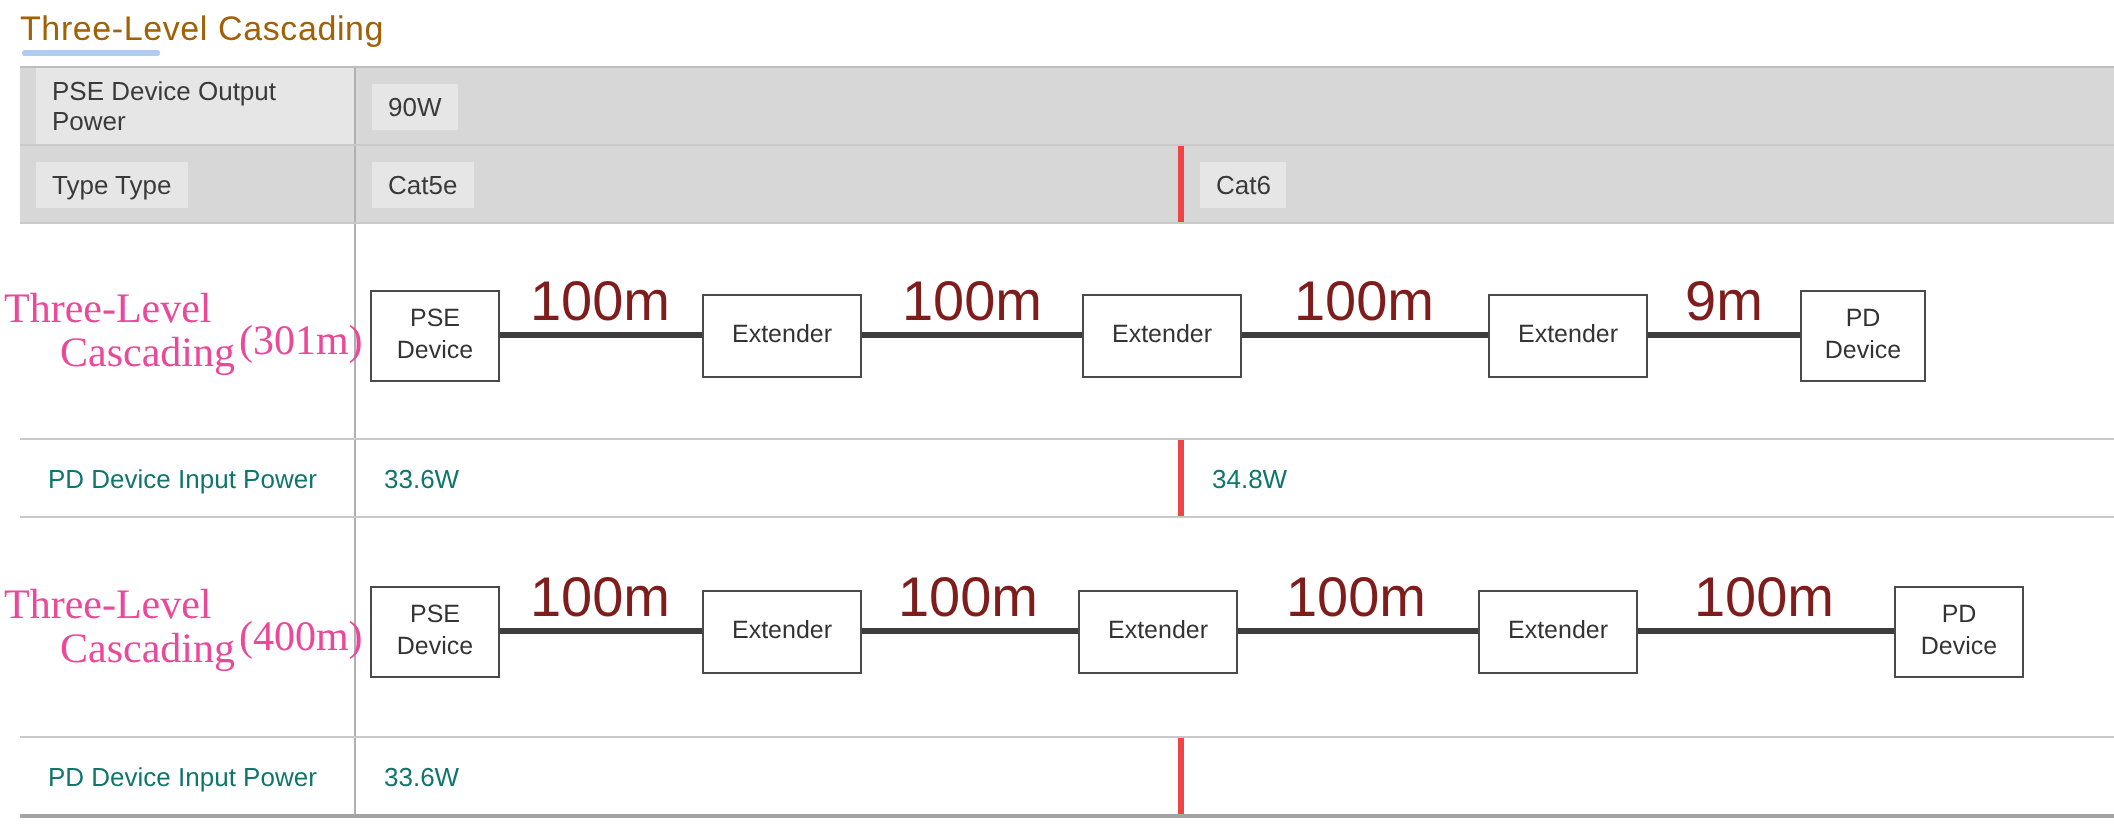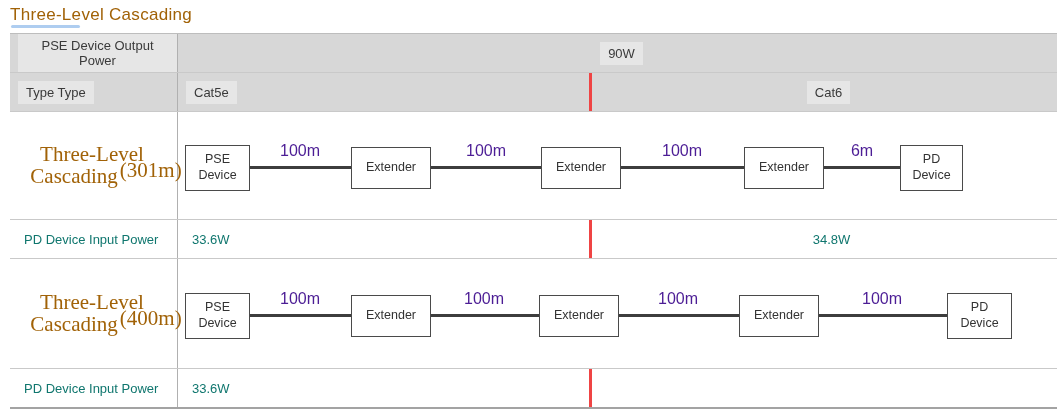--- a/index.html
+++ b/index.html
@@ -18,48 +18,48 @@
   }
   
   .spec-table {
     position:absolute; left:10px; top:33px; width:1047px;
     border-top:1px solid #bdbdbd; font-size:13px;
   }
   .row { display:flex; border-bottom:1px solid #c9c9c9; box-sizing:border-box; }
   .row.gray { background:#d7d7d7; }
   .row.last { border-bottom:2px solid #a3a3a3; }
   .cell { box-sizing:border-box; display:flex; align-items:center; }
-  .c1    { width:168px; flex:0 0 168px; border-right:1px solid #b0b0b0; padding-left:8px;text-align:center; }
+  .c1    { width:168px; flex:0 0 168px; border-right:1px solid #b0b0b0; padding-left:8px; }
   .c2s   { width:414px; flex:0 0 414px; border-right:3px solid #ef4444; padding-left:8px; }
-  .crest { flex:1 1 auto; padding-left:8px;justify-content:center; }
+  .crest { flex:1 1 auto; padding-left:8px; }
   .r-spec  { height:39px; }
   .r-power { height:39px; }
   .r-power.tall { height:40px; }
   .chip { display:inline-block; background:#e6e6e6; padding:4px 8px; color:#3a3a3a; }
   .val  { padding-left:6px; color:#0f766e; }
   
   .r-diagram   { height:108px; }
   .r-diagram2  { height:110px; }
   .dcell { position:relative; flex:1 1 auto; padding:0; }
   .dline { position:absolute; height:3px; background:#3d3d3d; }
   .dlabel {
-    position:absolute; width:96px; text-align:center; font-size:16px;
-    color:#4c1d95; line-height:26px; height:26px;
+    position:absolute; width:96px; text-align:center; font-size:28px;
+    color:#7f1d1d; line-height:26px; height:26px;
   }
   .node {
     position:absolute; background:#ffffff; border:1px solid #4a4a4a;
     display:flex; align-items:center; justify-content:center; text-align:center;
     font-size:12.5px; line-height:1.25; color:#333333; white-space:pre-line;
     box-sizing:border-box;
   }
   
   .cascade-label {
     position:absolute; left:-8px; top:31px; width:180px;
     font-family:"Liberation Serif","DejaVu Serif",serif; font-size:21px;
-    color:#a16207; line-height:22px;
+    color:#ec4899; line-height:22px;
   }
   .cl2 { margin-left:28px; white-space:nowrap; }
   .cl-dist { display:inline-block; transform:translateY(-6px); margin-left:2px; }
   .c1.dlabelcell { position:relative; overflow:visible; border-right:1px solid #b0b0b0; padding:0; }
 </style>
 </head>
 <body>
 
 <div class="stage">
 
@@ -94,21 +94,21 @@
         <div class="cascade-label">
           <div class="cl1">Three-Level</div>
           <div class="cl2"><span>Cascading</span><span class="cl-dist">(301m)</span></div>
         </div>
       </div>
       <div class="dcell">
         <div class="dline" style="left:72px; width:650px; top:54px;"></div>
         <div class="dlabel" style="left:74px;  top:26px;">100m</div>
         <div class="dlabel" style="left:260px; top:26px;">100m</div>
         <div class="dlabel" style="left:456px; top:26px;">100m</div>
-        <div class="dlabel" style="left:636px; top:26px;">6m</div>
+        <div class="dlabel" style="left:636px; top:26px;">9m</div>
         <div class="node" style="left:7px;   top:33px; width:65px; height:46px;">PSE
 Device</div>
         <div class="node" style="left:173px; top:35px; width:80px; height:42px;">Extender</div>
         <div class="node" style="left:363px; top:35px; width:80px; height:42px;">Extender</div>
         <div class="node" style="left:566px; top:35px; width:80px; height:42px;">Extender</div>
         <div class="node" style="left:722px; top:33px; width:63px; height:46px;">PD
 Device</div>
       </div>
     </div>
 

